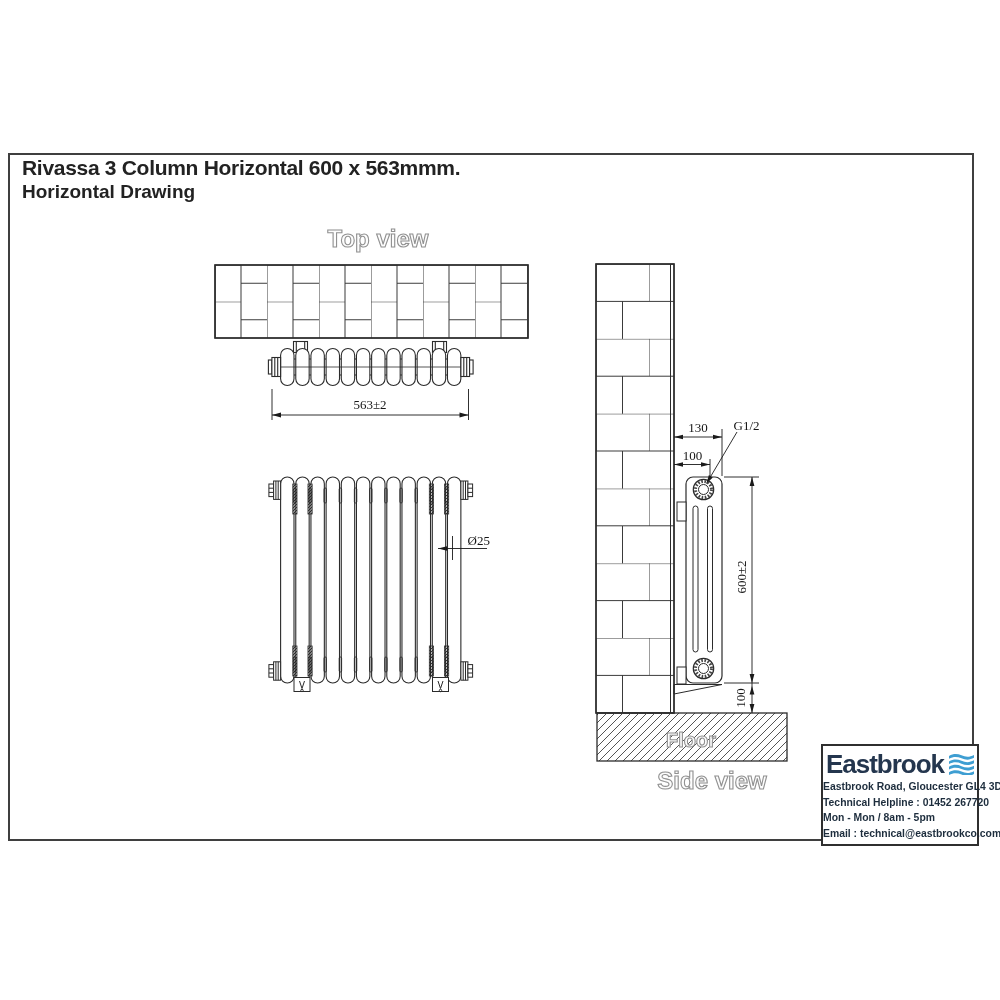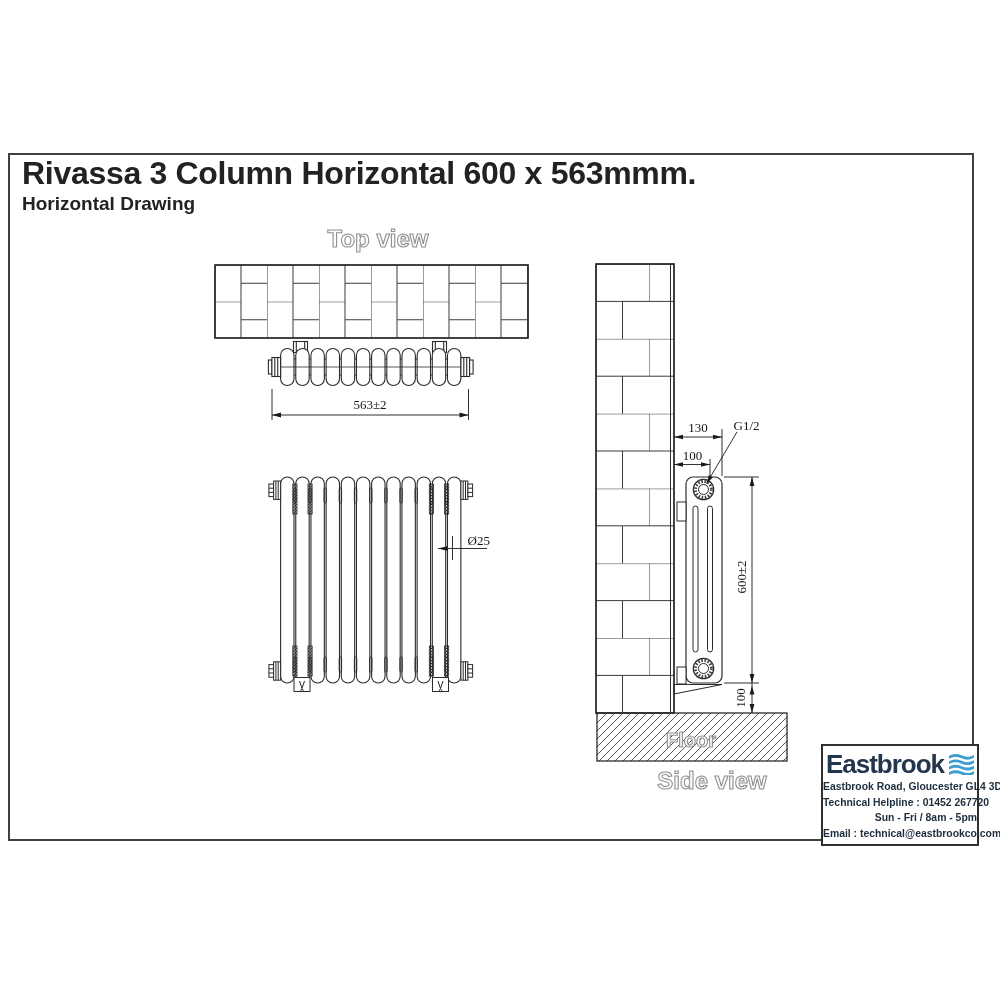--- a/index.html
+++ b/index.html
@@ -1,26 +1,26 @@
 <!DOCTYPE html>
 <html><head>
 <meta charset="utf-8">
 <style>
   html,body{margin:0;padding:0;background:#fff;}
   .canvas{position:relative;width:1000px;height:1000px;background:#fff;overflow:hidden;
           font-family:"Liberation Sans",sans-serif;}
   .page-border{position:absolute;left:8px;top:153px;width:966px;height:688px;
                border:2px solid #3f3f3f;box-sizing:border-box;}
   .title-block{position:absolute;left:22px;top:156px;}
-  .title{font-size:32px;font-weight:700;color:#222;line-height:1.1;letter-spacing:-0.3px;}
+  .title{font-size:21px;font-weight:700;color:#222;line-height:1.1;letter-spacing:-0.3px;}
   .subtitle{font-size:19px;font-weight:700;color:#222;margin-top:2px;}
   .drawing{position:absolute;left:0;top:0;}
   .brand-box{position:absolute;left:821px;top:744px;width:154px;height:95px;
              border:2px solid #2f2f2f;background:#fff;box-sizing:content-box;
-             text-align:right;padding-top:3px;}
+             text-align:left;padding-top:3px;}
   .brand-row{display:flex;align-items:center;justify-content:center;gap:5px;height:30px;}
   .brand-name{font-size:26px;font-weight:700;color:#24364e;letter-spacing:-1px;}
   .brand-line{font-size:10.4px;font-weight:600;color:#1d2d3d;line-height:1.5;white-space:nowrap;}
   .dimtxt{font-family:"Liberation Serif",serif;font-size:13px;fill:#151515;}
   .outline-label{font-family:"Liberation Sans",sans-serif;font-weight:700;
                  fill:#fdfdfd;stroke:#919191;stroke-width:1.1px;}
 </style>
 </head>
 <body>
 
@@ -252,16 +252,16 @@
         <g fill="#3e9ed2">
           <path d="M0,2.8 C4,0.4 8,0.4 12,2.2 C16,4 20,4 24,1.8 L24,4.6 C20,6.8 16,6.8 12,5 C8,3.2 4,3.2 0,5.4 Z"></path>
           <path transform="translate(0,5.2)" d="M0,2.8 C4,0.4 8,0.4 12,2.2 C16,4 20,4 24,1.8 L24,4.6 C20,6.8 16,6.8 12,5 C8,3.2 4,3.2 0,5.4 Z"></path>
           <path transform="translate(0,10.4)" d="M0,2.8 C4,0.4 8,0.4 12,2.2 C16,4 20,4 24,1.8 L24,4.6 C20,6.8 16,6.8 12,5 C8,3.2 4,3.2 0,5.4 Z"></path>
           <path transform="translate(0,15.6)" d="M0,2.8 C4,0.4 8,0.4 12,2.2 C16,4 20,4 24,1.8 L24,4.6 C20,6.8 16,6.8 12,5 C8,3.2 4,3.2 0,5.4 Z"></path>
         </g>
       </svg>
     </div>
     <div class="brand-line">Eastbrook Road, Gloucester GL4 3DB</div>
     <div class="brand-line">Technical Helpline : 01452 267720</div>
-    <div class="brand-line">Sun - Fri / 8am - 5pm</div>
+    <div class="brand-line">Mon - Mon / 8am - 5pm</div>
     <div class="brand-line">Email : technical@eastbrookco.com</div>
   </div>
 </div>
 
 </body></html>

